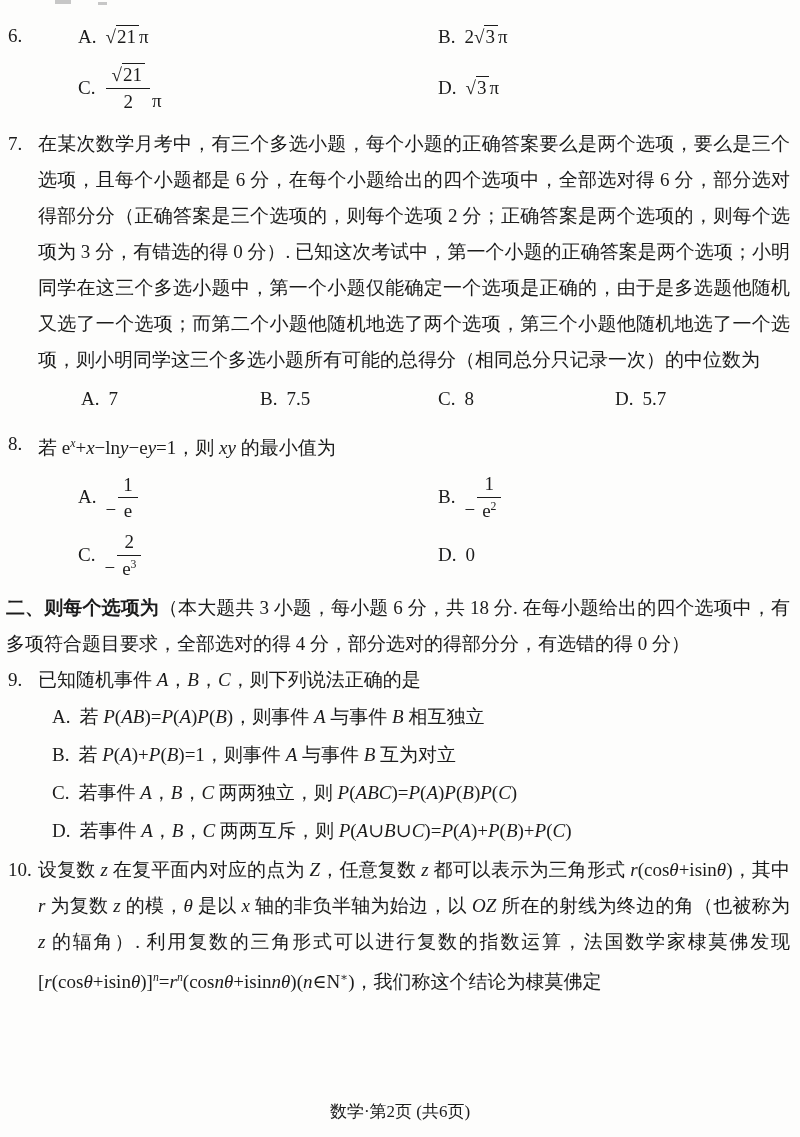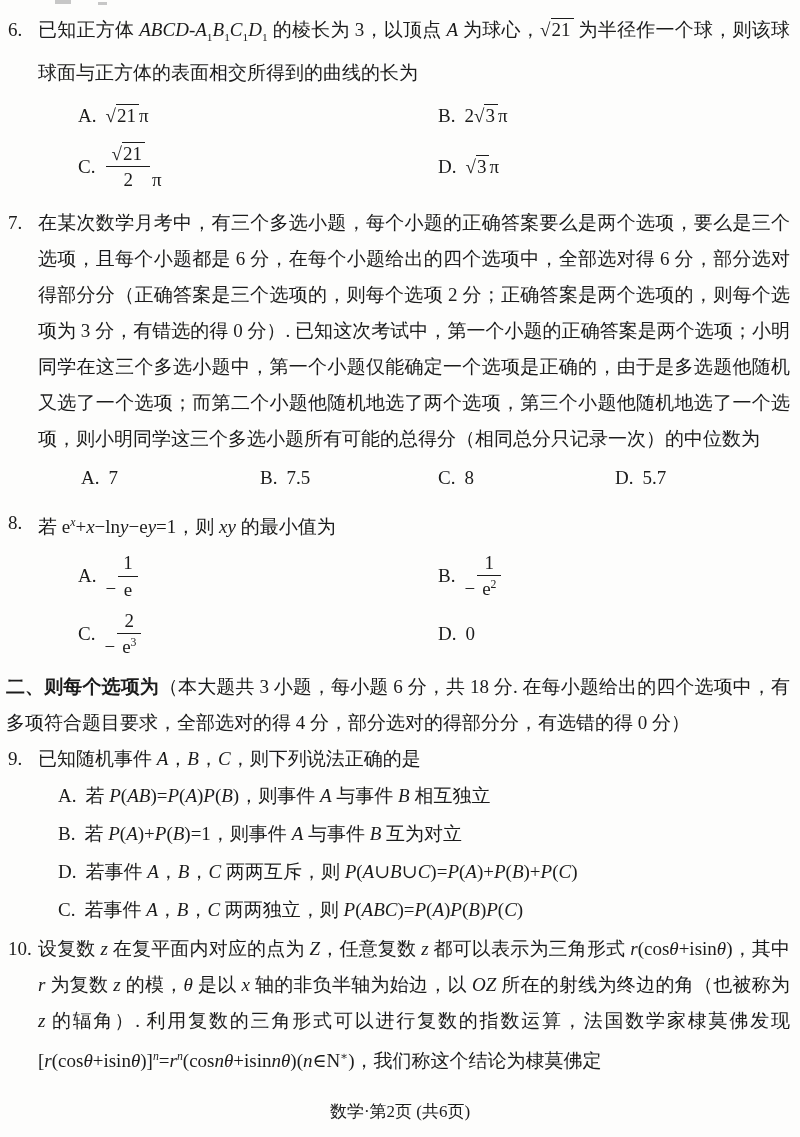--- a/index.html
+++ b/index.html
@@ -42,34 +42,33 @@
   .olabel { margin-right:9px; }
   .omath { display:inline-flex; align-items:flex-end; }
 
   .r38 { min-height:38px; } .r56 { min-height:56px; } .r58 { min-height:58px; } .r54 { min-height:54px; }
   .mt2 { margin-top:2px; } .mt4 { margin-top:4px; } .mt6 { margin-top:6px; }
   .mt8 { margin-top:8px; } .mt10 { margin-top:10px; }
 
   .sec { margin:8px 0 0; padding-left:6px; text-align:justify; line-height:36px; }
   .sec b { font-weight:bold; }
 
-  .qopt { padding-left:58px; line-height:38px; text-align:justify; }
+  .qopt { padding-left:40px; line-height:38px; text-align:justify;margin-left:12px; }
 
   .footer { position:absolute; left:0; right:0; bottom:14px; text-align:center; font-size:17px; }
 </style>
 </head>
 <body>
 
 <div class="page">
   <div class="artifact a1"></div>
   <div class="artifact a2"></div>
 
   <section class="q">
     <span class="qnum">6.</span>
-    <p class="stem">已知正方体 <i>ABCD</i>-<i>A</i><sub>1</sub><i>B</i><sub>1</sub><i>C</i><sub>1</sub><i>D</i><sub>1</sub> 的棱长为 3，以顶点 <i>A</i> 为球心，<span class="sq">√<span class="rad">21</span></span> 为半径作一个球，则该球球面与正方体的表面相交所得到的曲线的长为</p>
     <div class="orow orow2 mt6 r38">
       <div class="opt">
         <span class="olabel">A.</span>
         <span class="omath"><span class="sq">√<span class="rad">21</span></span>π</span>
       </div>
       <div class="opt">
         <span class="olabel">B.</span>
         <span class="omath">2<span class="sq">√<span class="rad">3</span></span>π</span>
       </div>
     </div>
@@ -146,22 +145,22 @@
   </section>
 
   <p class="sec"><b>二、则每个选项为</b><span>（本大题共 3 小题，每小题 6 分，共 18 分. 在每小题给出的四个选项中，有多项符合题目要求，全部选对的得 4 分，部分选对的得部分分，有选错的得 0 分）</span></p>
 
   <section class="q">
     <span class="qnum">9.</span>
     <p class="stem">已知随机事件 <i>A</i>，<i>B</i>，<i>C</i>，则下列说法正确的是</p>
   </section>
   <div class="qopt"><span class="olabel">A.</span><span>若 <i>P</i>(<i>AB</i>)=<i>P</i>(<i>A</i>)<i>P</i>(<i>B</i>)，则事件 <i>A</i> 与事件 <i>B</i> 相互独立</span></div>
   <div class="qopt"><span class="olabel">B.</span><span>若 <i>P</i>(<i>A</i>)+<i>P</i>(<i>B</i>)=1，则事件 <i>A</i> 与事件 <i>B</i> 互为对立</span></div>
+  <div class="qopt"><span class="olabel">C.</span><span>若事件 <i>A</i>，<i>B</i>，<i>C</i> 两两独立，则 <i>P</i>(<i>ABC</i>)=<i>P</i>(<i>A</i>)<i>P</i>(<i>B</i>)<i>P</i>(<i>C</i>)</span></div>
   <div class="qopt"><span class="olabel">D.</span><span>若事件 <i>A</i>，<i>B</i>，<i>C</i> 两两互斥，则 <i>P</i>(<i>A</i>∪<i>B</i>∪<i>C</i>)=<i>P</i>(<i>A</i>)+<i>P</i>(<i>B</i>)+<i>P</i>(<i>C</i>)</span></div>
-  <div class="qopt"><span class="olabel">C.</span><span>若事件 <i>A</i>，<i>B</i>，<i>C</i> 两两独立，则 <i>P</i>(<i>ABC</i>)=<i>P</i>(<i>A</i>)<i>P</i>(<i>B</i>)<i>P</i>(<i>C</i>)</span></div>
 
   <section class="q q10 mt2">
     <span class="qnum">10.</span>
     <p class="stem">设复数 <i>z</i> 在复平面内对应的点为 <i>Z</i>，任意复数 <i>z</i> 都可以表示为三角形式 <i>r</i>(cos<i>θ</i>+isin<i>θ</i>)，其中 <i>r</i> 为复数 <i>z</i> 的模，<i>θ</i> 是以 <i>x</i> 轴的非负半轴为始边，以 <i>OZ</i> 所在的射线为终边的角（也被称为 <i>z</i> 的辐角）. 利用复数的三角形式可以进行复数的指数运算，法国数学家棣莫佛发现[<i>r</i>(cos<i>θ</i>+isin<i>θ</i>)]<sup><i>n</i></sup>=<i>r</i><sup><i>n</i></sup>(cos<i>n</i><i>θ</i>+isin<i>n</i><i>θ</i>)(<i>n</i>∈N<sup>∗</sup>)，我们称这个结论为棣莫佛定</p>
   </section>
 
   <div class="footer">数学·第2页 (共6页)</div>
 </div>
 
 </body></html>

